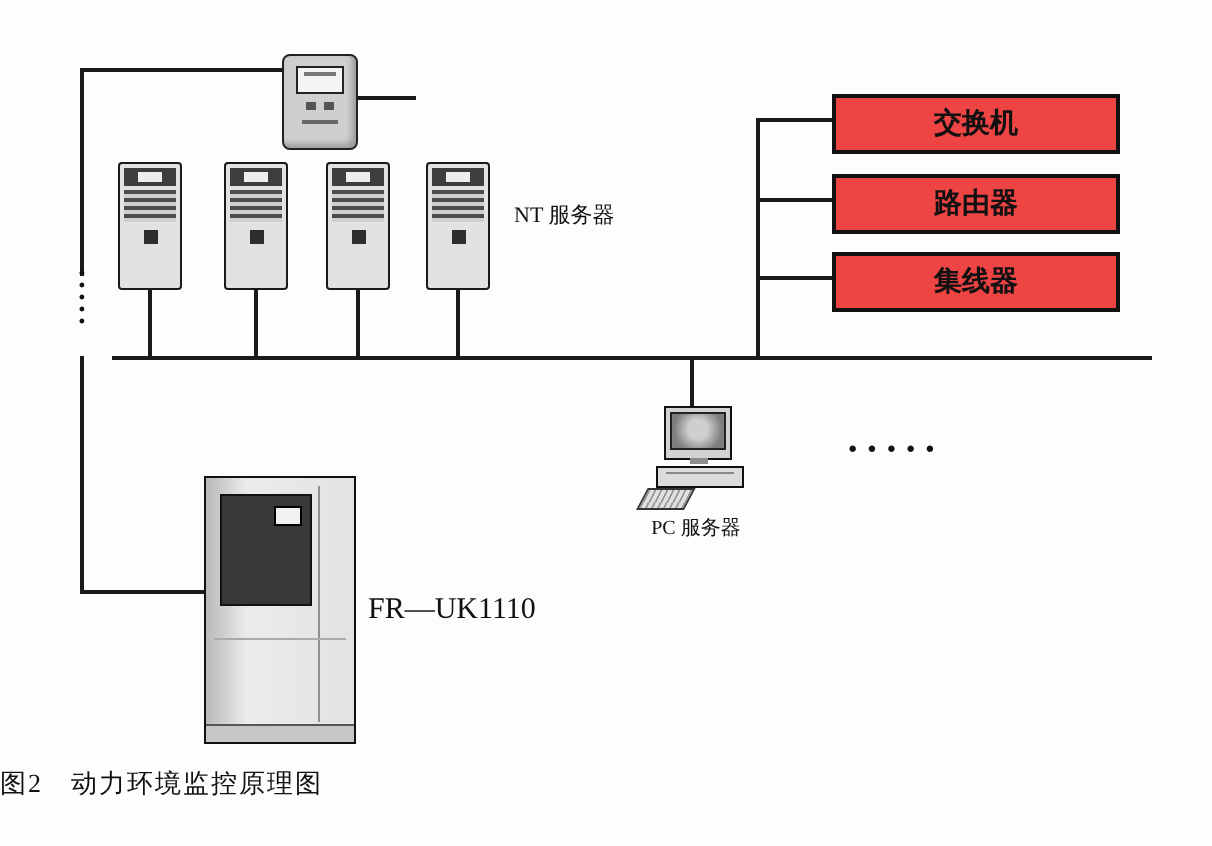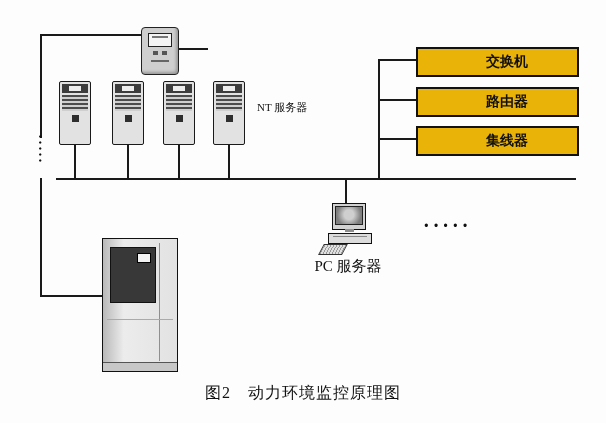--- a/index.html
+++ b/index.html
@@ -7,22 +7,22 @@
            font-family:"Liberation Serif","DejaVu Serif",serif;color:#111;}
   .lineH,.lineV{position:absolute;background:#1a1a1a;}
   .label{position:absolute;color:#111;white-space:nowrap;}
 
   
   .callout{position:absolute;left:208px;top:36px;width:130px;height:27px;border:2px solid #111;
            border-radius:14px;background:#fff;display:flex;align-items:center;justify-content:center;
            font-size:13px;}
 
   
-  .netbox{position:absolute;left:416px;width:140px;height:26px;border:2px solid #111;background:#eab308;
-          display:flex;align-items:center;justify-content:center;font-size:14px;font-weight:700;padding-left:19px;}
+  .netbox{position:absolute;left:416px;width:140px;height:26px;border:2px solid #111;background:#ef4444;
+          display:flex;align-items:center;justify-content:center;font-size:14px;font-weight:700;}
 
   
   .wall-box{position:absolute;left:141px;top:27px;width:36px;height:46px;background:#cfcfcf;
             border:1px solid #222;border-radius:4px;box-shadow:inset -2px -2px 3px #9a9a9a;}
   .wall-screen{margin:5px auto 0;width:22px;height:12px;background:#f4f4f4;border:1px solid #222;}
   .wall-screen i{display:block;margin:2px 3px 0;height:2px;background:#777;}
   .wall-btns{display:flex;justify-content:center;gap:4px;margin-top:4px;}
   .wall-btns b{width:5px;height:4px;background:#555;}
   .wall-slot{margin:5px auto 0;width:18px;height:2px;background:#666;}
 
@@ -52,24 +52,24 @@
   .pc .stand{position:absolute;left:27px;top:26px;width:9px;height:3px;background:#8d8d8d;}
   .pc .base{position:absolute;left:10px;top:30px;width:42px;height:9px;background:#dcdcdc;border:1px solid #111;}
   .pc .base i{display:block;margin:2px 4px 0;height:1px;background:#888;}
   .pc .kbd{position:absolute;left:0;top:41px;width:22px;height:9px;transform:skewX(-28deg);
            transform-origin:bottom left;border:1px solid #333;
            background:repeating-linear-gradient(90deg,#9a9a9a 0 1px,#e0e0e0 1px 3px);}
 
   .vdots{position:absolute;left:33px;top:134px;writing-mode:vertical-rl;font-size:15px;font-weight:700;
          letter-spacing:1px;line-height:14px;}
   .hdots{position:absolute;left:423px;top:214px;font-size:20px;font-weight:700;letter-spacing:3px;}
-  .caption{position:absolute;left:0;right:0;top:383px;text-align:center;font-size:16px;letter-spacing:1px;}
+  .caption{position:absolute;left:0;right:0;top:383px;text-align:left;font-size:13px;letter-spacing:1px;}
   .nt-label{left:257px;top:100px;font-size:11px;}
   .fr-label{left:184px;top:297px;font-size:15px;}
-  .pc-label{left:308px;top:257px;width:80px;text-align:center;font-size:15px;}
+  .pc-label{left:308px;top:257px;width:80px;text-align:center;font-size:10px;}
 </style>
 </head>
 <body>
 
 <div class="diagram">
 
   <div class="lineH" style="left:40px;top:34px;width:104px;height:2px;"></div>
   <div class="lineV" style="left:40px;top:34px;width:2px;height:104px;"></div>
   <div class="vdots">·····</div>
   <div class="lineV" style="left:40px;top:178px;width:2px;height:119px;"></div>
@@ -138,20 +138,21 @@
   <div class="netbox" style="top:126px;">集线器</div>
 
   <div class="ups">
     <div class="panel">
         <b></b>
       </div>
     <div class="door"></div>
     <div class="seam"></div>
     <div class="base"></div>
   </div>
+  <div class="label fr-label">FR—UK1110</div>
 
   <div class="pc">
     <div class="mon">
       <div class="scr"></div>
     </div>
     <div class="stand"></div>
     <div class="base">
         <i></i>
       </div>
     <div class="kbd"></div>

